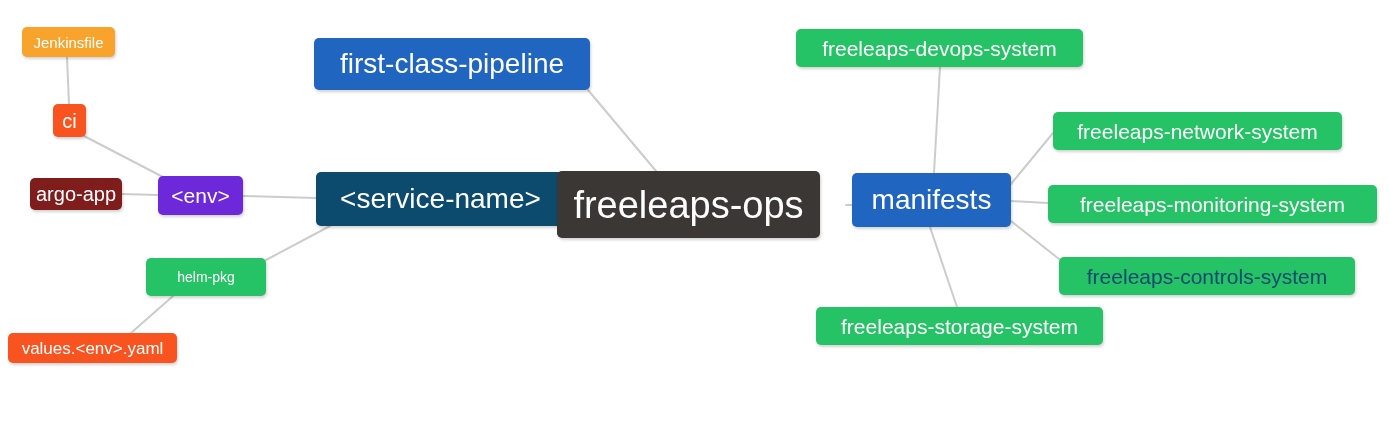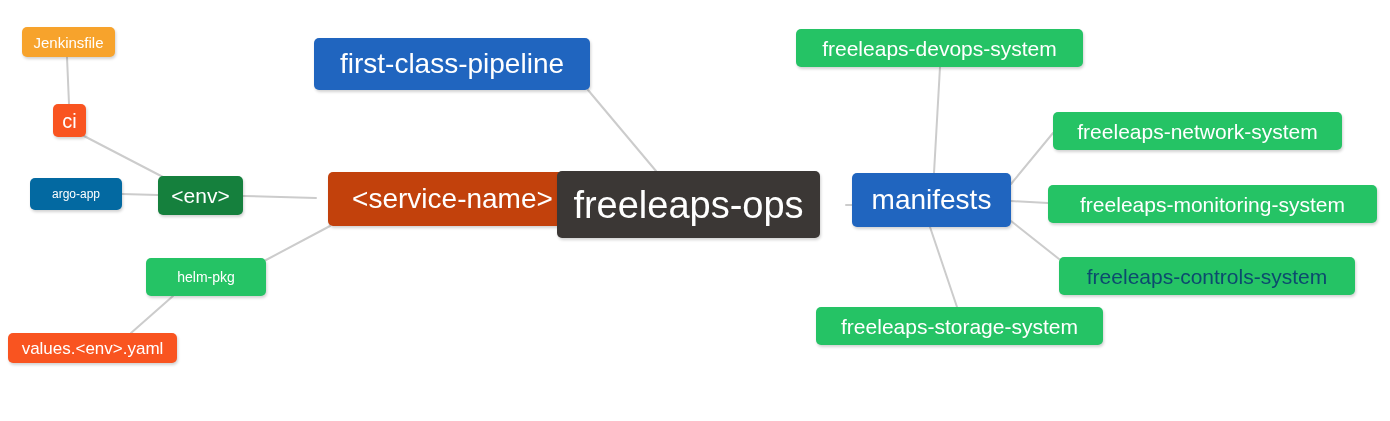--- a/index.html
+++ b/index.html
@@ -53,26 +53,26 @@
       <line x1="846" y1="205" x2="852" y2="205" stroke="#cccccc" stroke-width="2" stroke-linecap="round"></line>
       <line x1="934" y1="173" x2="940" y2="67" stroke="#cccccc" stroke-width="2" stroke-linecap="round"></line>
       <line x1="1011" y1="184" x2="1053" y2="133" stroke="#cccccc" stroke-width="2" stroke-linecap="round"></line>
       <line x1="1011" y1="201" x2="1048" y2="203" stroke="#cccccc" stroke-width="2" stroke-linecap="round"></line>
       <line x1="1011" y1="221" x2="1059" y2="259" stroke="#cccccc" stroke-width="2" stroke-linecap="round"></line>
       <line x1="930" y1="227" x2="957" y2="307" stroke="#cccccc" stroke-width="2" stroke-linecap="round"></line>
     </svg>
 
 <div class="node" style="left: 22px; top: 27px; width: 93px; height: 30px; font-size: 15px; background: rgb(247, 163, 44); color: rgb(255, 255, 255);">Jenkinsfile</div>
     <div class="node" style="left: 53px; top: 104px; width: 33px; height: 33px; font-size: 20px; background: rgb(249, 84, 32); color: rgb(255, 255, 255);">ci</div>
-    <div class="node" style="left: 30px; top: 178px; width: 92px; height: 32px; font-size: 12px; background: #0369a1; color: rgb(255, 255, 255);">argo-app</div>
-    <div class="node" style="left: 158px; top: 176px; width: 85px; height: 39px; font-size: 21px; background: #15803d; color: rgb(255, 255, 255);">&lt;env&gt;</div>
+    <div class="node" style="left: 30px; top: 178px; width: 92px; height: 32px; font-size: 20px; background: #7f1d1d; color: rgb(255, 255, 255);">argo-app</div>
+    <div class="node" style="left: 158px; top: 176px; width: 85px; height: 39px; font-size: 21px; background: #6d28d9; color: rgb(255, 255, 255);">&lt;env&gt;</div>
     <div class="node" style="left: 146px; top: 258px; width: 120px; height: 38px; font-size: 14px; background: rgb(37, 195, 101); color: rgb(255, 255, 255);">helm-pkg</div>
     <div class="node" style="left: 8px; top: 333px; width: 169px; height: 30px; font-size: 17px; background: rgb(249, 84, 32); color: rgb(255, 255, 255);">values.&lt;env&gt;.yaml</div>
     <div class="node" style="left: 314px; top: 38px; width: 276px; height: 52px; font-size: 28px; background: rgb(32, 101, 191); color: rgb(255, 255, 255);">first-class-pipeline</div>
-    <div class="node" style="left: 316px; top: 172px; width: 249px; height: 54px; font-size: 28px; background: #c2410c; color: rgb(255, 255, 255); margin-left: 12px;">&lt;service-name&gt;</div>
+    <div class="node" style="left: 316px; top: 172px; width: 249px; height: 54px; font-size: 28px; background: #0c4a6e; color: rgb(255, 255, 255);">&lt;service-name&gt;</div>
     <div class="node" style="left: 557px; top: 171px; width: 263px; height: 67px; font-size: 38px; background: rgb(59, 55, 53); color: rgb(255, 255, 255);">freeleaps-ops</div>
     <div class="node" style="left: 852px; top: 173px; width: 159px; height: 54px; font-size: 28px; background: rgb(32, 101, 191); color: rgb(255, 255, 255);">manifests</div>
     <div class="node" style="left: 796px; top: 29px; width: 287px; height: 38px; font-size: 21px; background: rgb(37, 195, 101); color: rgb(255, 255, 255);">freeleaps-devops-system</div>
     <div class="node" style="left: 1053px; top: 112px; width: 289px; height: 38px; font-size: 21px; background: rgb(37, 195, 101); color: rgb(255, 255, 255);">freeleaps-network-system</div>
     <div class="node" style="left: 1048px; top: 185px; width: 329px; height: 38px; font-size: 21px; background: rgb(37, 195, 101); color: rgb(255, 255, 255);">freeleaps-monitoring-system</div>
     <div class="node" style="left: 1059px; top: 257px; width: 296px; height: 38px; font-size: 21px; background: rgb(37, 195, 101); color: #0c4a6e;">freeleaps-controls-system</div>
     <div class="node" style="left: 816px; top: 307px; width: 287px; height: 38px; font-size: 21px; background: rgb(37, 195, 101); color: rgb(255, 255, 255);">freeleaps-storage-system</div>
   </div>
 
 </body></html>

